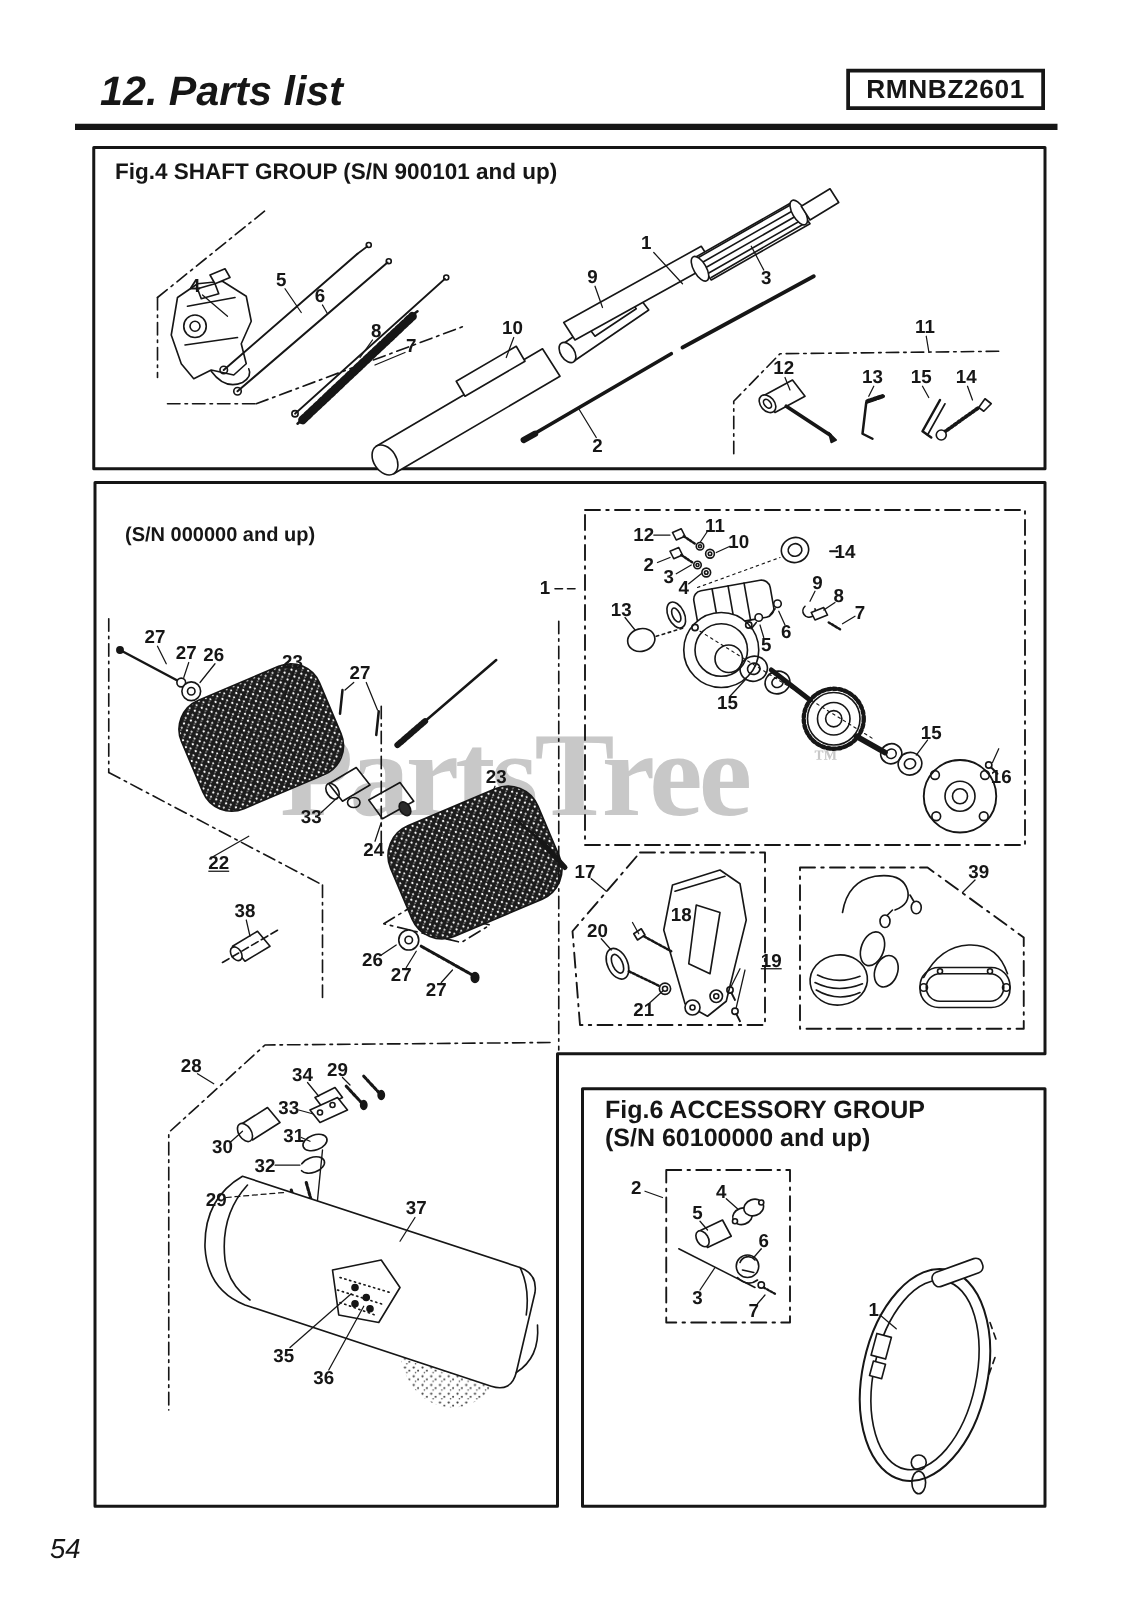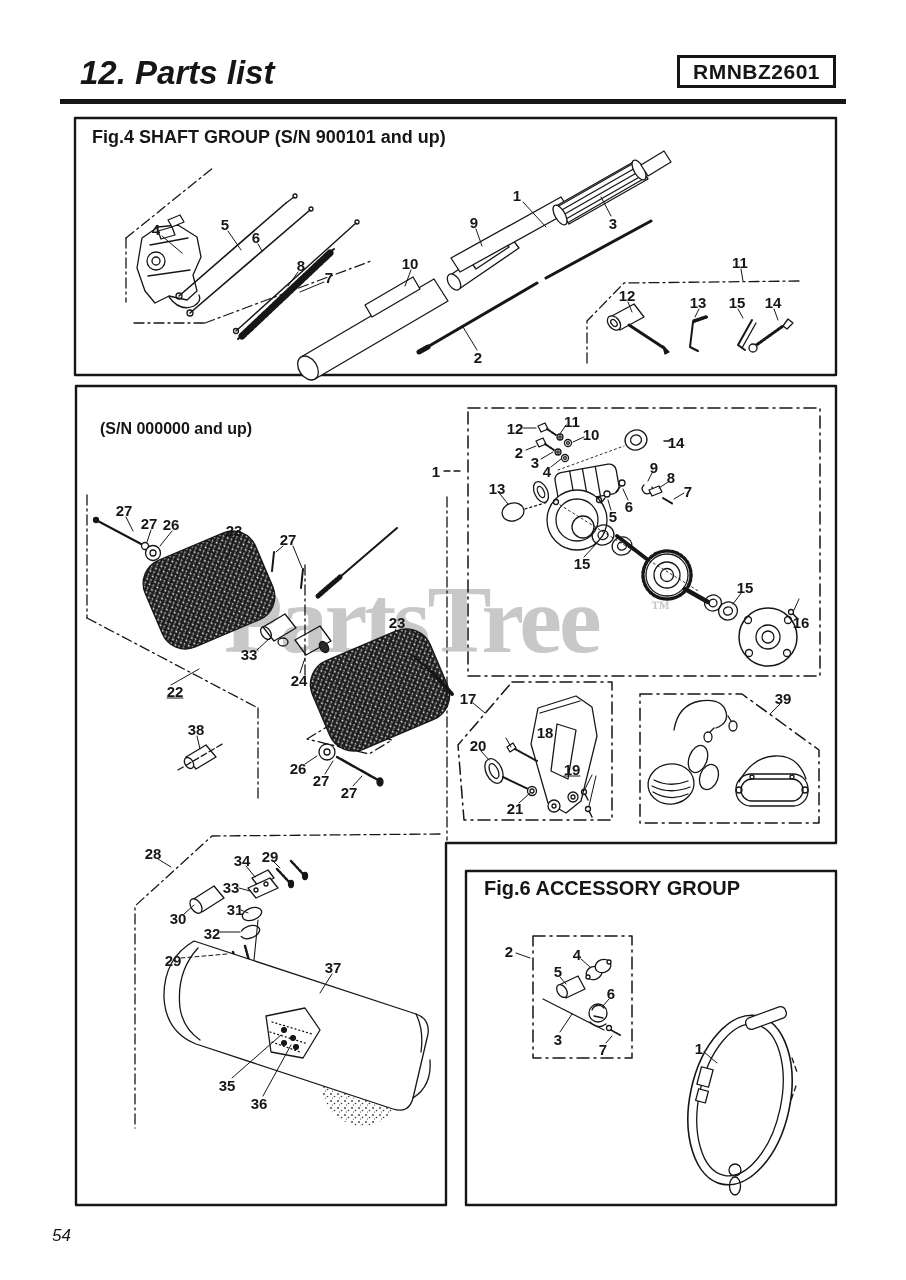--- a/index.html
+++ b/index.html
@@ -16,21 +16,21 @@
   #model-box{left:677px;top:55px;width:159px;height:33px;border:3px solid #161616;
              display:flex;align-items:center;justify-content:center;font-size:21px;
              font-weight:700;letter-spacing:.5px;z-index:3;box-sizing:border-box;}
   #rule{left:60px;top:99px;width:786px;height:5px;background:#161616;z-index:3;}
   .fig-title{font-weight:700;font-size:19px;z-index:3;white-space:nowrap;}
   #fig4-title{left:92px;top:127px;font-size:18px;}
   #fig5-title1{left:100px;top:396px;font-size:20px;}
   #fig5-title2{left:100px;top:420px;font-size:16px;}
   #fig6-title1{left:484px;top:877px;font-size:20px;}
   #fig6-title2{left:484px;top:900px;font-size:20px;}
-  #page-number{left:52px;top:1226px;font-size:17px;font-style:italic;z-index:3;}
+  #page-number{left:40px;top:1226px;font-size:22px;font-style:italic;z-index:3;}
   #labels-layer{position:absolute;left:0;top:0;width:906px;height:1280px;z-index:4;pointer-events:none;}
   .part-num{position:absolute;transform:translate(-50%,-50%);font-size:15px;font-weight:700;
             color:#161616;white-space:nowrap;}
 </style>
 </head>
 <body>
 
 <div id="page">
 
   <div id="watermark">PartsTree</div>
@@ -38,20 +38,21 @@
 
   <div class="abs" id="header-title">12. Parts list</div>
   <div class="abs" id="model-box">
     <span>RMNBZ2601</span>
   </div>
   <div class="abs" id="rule"></div>
 
   <div class="abs fig-title" id="fig4-title">Fig.4 SHAFT GROUP (S/N 900101 and up)</div>
   <div class="abs fig-title" id="fig5-title2">(S/N 000000 and up)</div>
   <div class="abs fig-title" id="fig6-title1">Fig.6 ACCESSORY GROUP</div>
+  <div class="abs fig-title" id="fig6-title2">(S/N 60100000 and up)</div>
 
   <div class="abs" id="page-number">54</div>
 
   <svg id="lineart" width="906" height="1280" viewBox="0 0 906 1280">
     <defs>
       <pattern id="brushpat" width="6" height="6" patternUnits="userSpaceOnUse">
         <rect width="6" height="6" fill="#1c1c1c"></rect>
         <circle cx="1.5" cy="1.5" r="0.9" fill="#fff"></circle>
         <circle cx="4.5" cy="4" r="0.8" fill="#fff"></circle>
         <circle cx="3" cy="5.3" r="0.5" fill="#fff"></circle>
@@ -564,21 +565,21 @@
       <span class="part-num" style="left: 299px; top: 680px;">24</span>
       <span class="part-num" style="left: 397px; top: 622px;">23</span>
       <span class="part-num" style="left: 175px; top: 691px; text-decoration: underline;">22</span>
       <span class="part-num" style="left: 196px; top: 729px;">38</span>
       <span class="part-num" style="left: 298px; top: 768px;">26</span>
       <span class="part-num" style="left: 321px; top: 780px;">27</span>
       <span class="part-num" style="left: 349px; top: 792px;">27</span>
       <span class="part-num" style="left: 468px; top: 698px; text-align: center;">17</span>
       <span class="part-num" style="left: 504px; top: 732px; margin-left: 41px;">18</span>
       <span class="part-num" style="left: 478px; top: 745px;">20</span>
-      <span class="part-num" style="left: 572px; top: 769px; text-decoration: underline;">19</span>
+      <span class="part-num" style="left: 617px; top: 769px; text-decoration: underline;">19</span>
       <span class="part-num" style="left: 515px; top: 808px;">21</span>
       <span class="part-num" style="left: 783px; top: 698px;">39</span>
       <span class="part-num" style="left: 153px; top: 853px;">28</span>
       <span class="part-num" style="left: 242px; top: 860px;">34</span>
       <span class="part-num" style="left: 270px; top: 856px;">29</span>
       <span class="part-num" style="left: 231px; top: 887px;">33</span>
       <span class="part-num" style="left: 178px; top: 918px; text-align: center;">30</span>
       <span class="part-num" style="left: 235px; top: 909px;">31</span>
       <span class="part-num" style="left: 212px; top: 933px;">32</span>
       <span class="part-num" style="left: 173px; top: 960px;">29</span>

